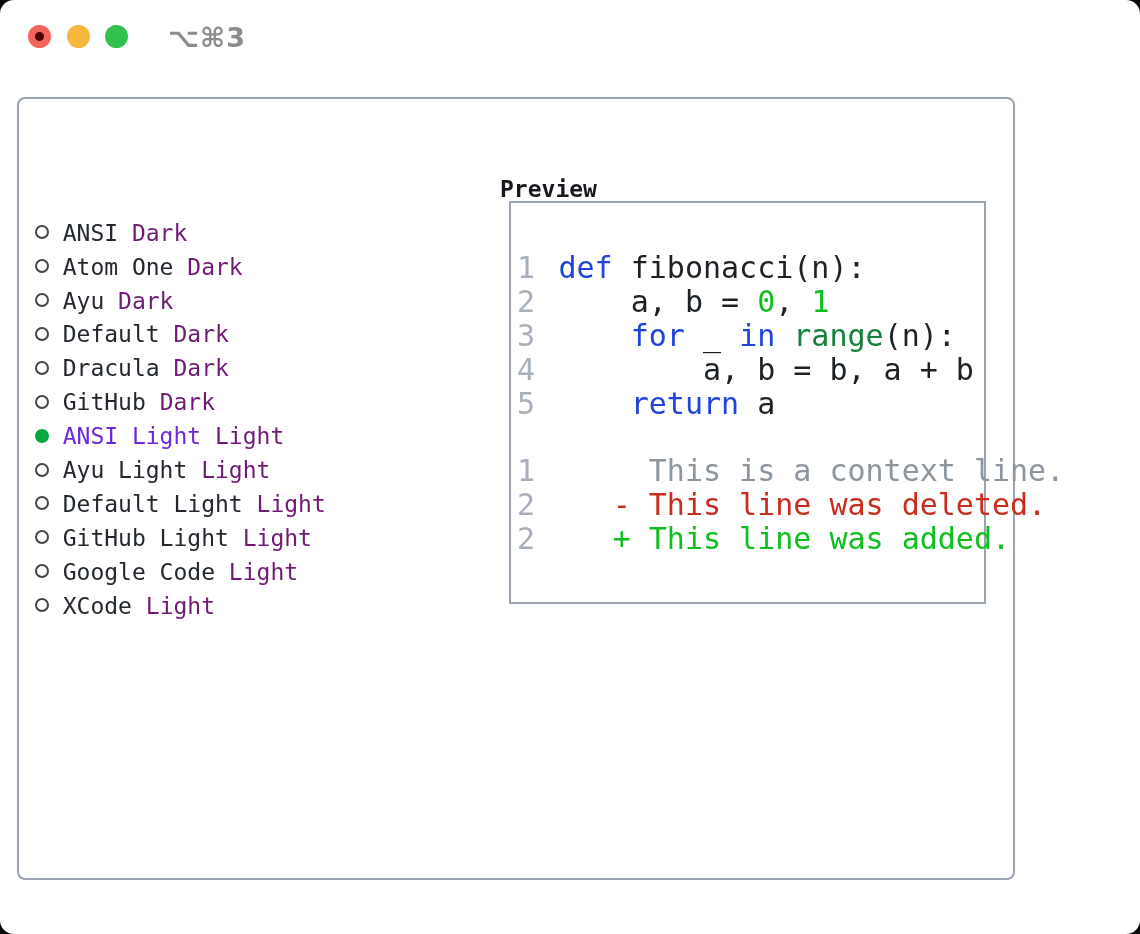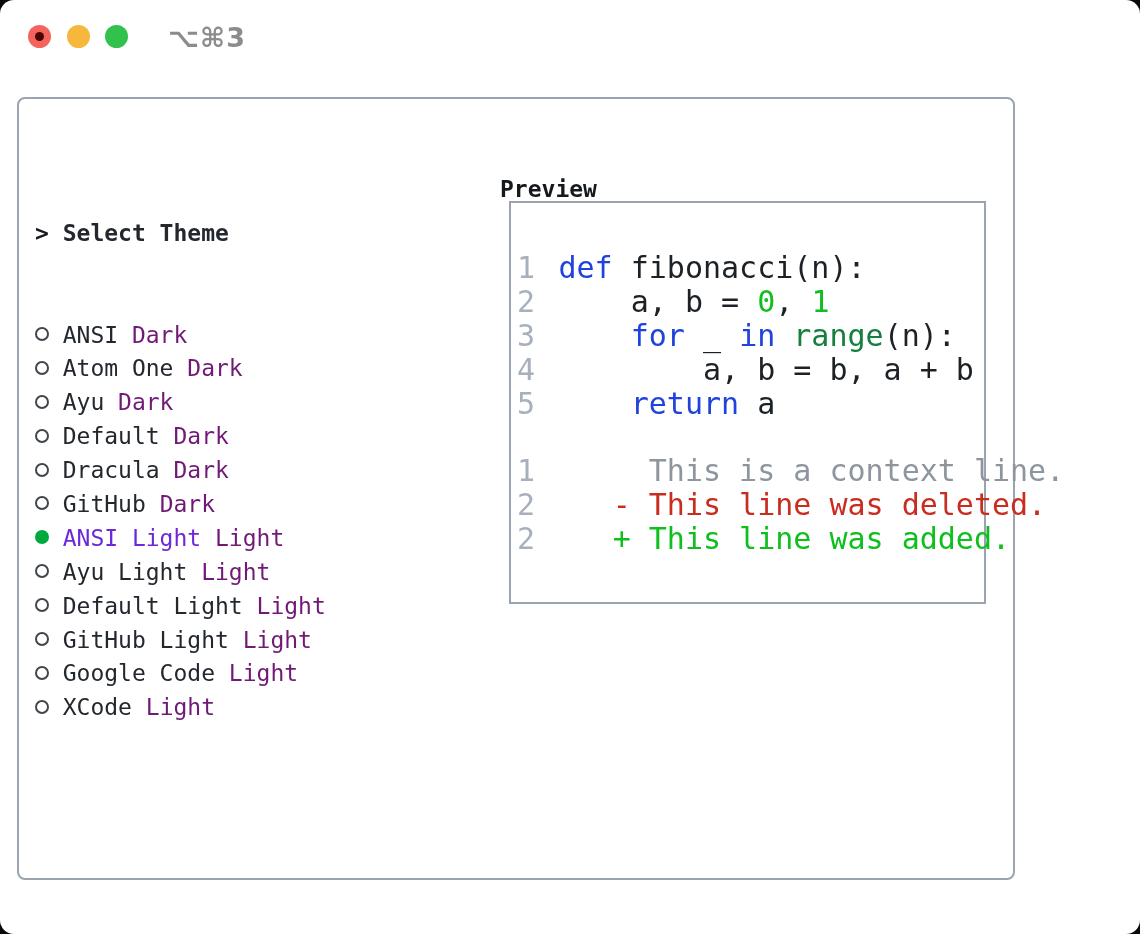--- a/index.html
+++ b/index.html
@@ -75,21 +75,20 @@
       <span class="tl-dot"></span>
     </div>
     <div class="tl-btn yellow"></div>
     <div class="tl-btn green"></div>
     <div class="shortcut">⌥⌘3</div>
   </div>
 
   <div class="panel"></div>
 
   <div class="left-col">
-    <div class="row hdr"><span class="arrow">&gt;</span><span>Select Theme</span></div>
     <div id="theme-items"><div class="row"><span class="dot hollow"></span><span>ANSI</span><span class="muted"> Dark</span></div><div class="row"><span class="dot hollow"></span><span>Atom One</span><span class="muted"> Dark</span></div><div class="row"><span class="dot hollow"></span><span>Ayu</span><span class="muted"> Dark</span></div><div class="row"><span class="dot hollow"></span><span>Default</span><span class="muted"> Dark</span></div><div class="row"><span class="dot hollow"></span><span>Dracula</span><span class="muted"> Dark</span></div><div class="row"><span class="dot hollow"></span><span>GitHub</span><span class="muted"> Dark</span></div><div class="row"><span class="dot filled"></span><span class="sel">ANSI Light</span><span class="muted"> Light</span></div><div class="row"><span class="dot hollow"></span><span>Ayu Light</span><span class="muted"> Light</span></div><div class="row"><span class="dot hollow"></span><span>Default Light</span><span class="muted"> Light</span></div><div class="row"><span class="dot hollow"></span><span>GitHub Light</span><span class="muted"> Light</span></div><div class="row"><span class="dot hollow"></span><span>Google Code</span><span class="muted"> Light</span></div><div class="row"><span class="dot hollow"></span><span>XCode</span><span class="muted"> Light</span></div></div>
     <div class="row"></div>
     
     
     
   </div>
 
   <div class="preview-title">Preview</div>
   <div class="preview-box"></div>
   <div class="code" id="preview-lines"><div class="pl"><span class="ln">1</span><span class="c-blue">def</span><span class="c-fg"> fibonacci(n):</span></div><div class="pl"><span class="ln">2</span><span class="c-fg">    a, b = </span><span class="c-green">0</span><span class="c-fg">, </span><span class="c-green">1</span></div><div class="pl"><span class="ln">3</span><span class="c-fg">    </span><span class="c-blue">for</span><span class="c-fg"> _ </span><span class="c-blue">in</span><span class="c-fg"> </span><span class="c-cyan">range</span><span class="c-fg">(n):</span></div><div class="pl"><span class="ln">4</span><span class="c-fg">        a, b = b, a + b</span></div><div class="pl"><span class="ln">5</span><span class="c-fg">    </span><span class="c-blue">return</span><span class="c-fg"> a</span></div><div class="pl"><span class="ln"></span></div><div class="pl"><span class="ln">1</span><span class="c-gray">     This is a context line.</span></div><div class="pl"><span class="ln">2</span><span class="c-red">   - This line was deleted.</span></div><div class="pl"><span class="ln">2</span><span class="c-green">   + This line was added.</span></div></div>

